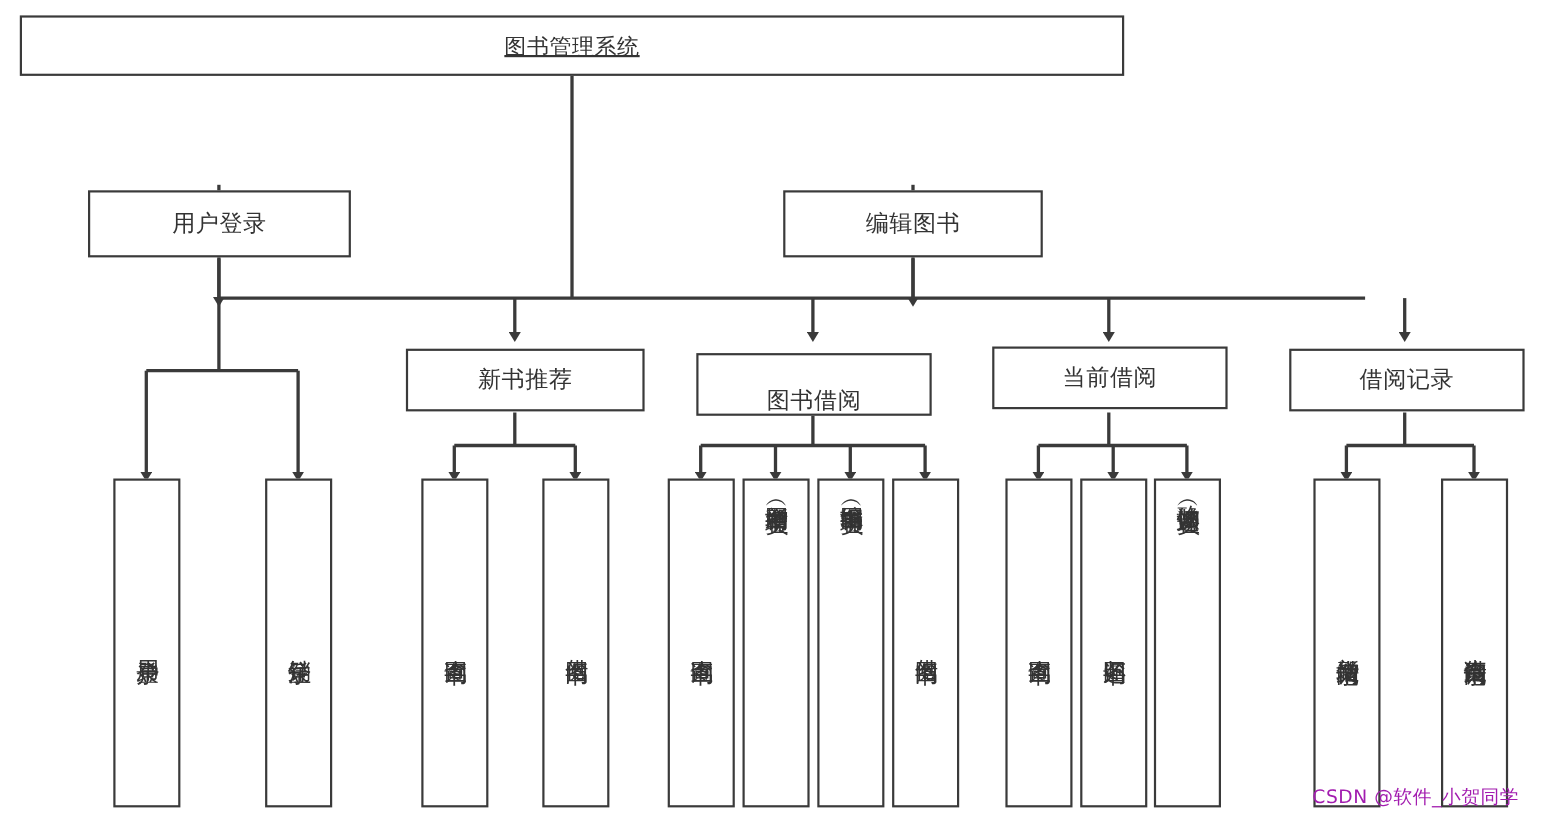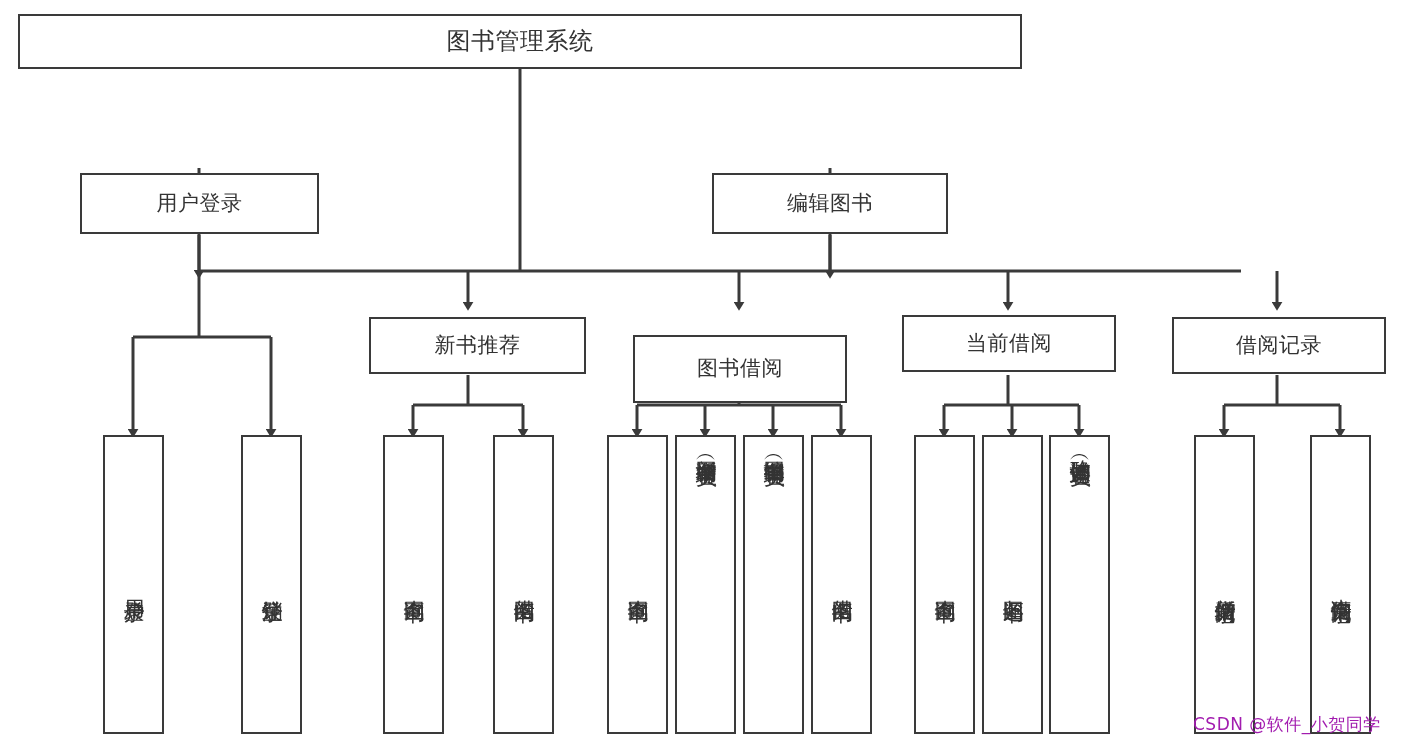--- a/index.html
+++ b/index.html
@@ -43,21 +43,22 @@
     color: #333333;
   }
   
   .node.horizontal .node-label {
     font-size: 21px;
     line-height: 1.1;
     letter-spacing: 0.5px;
     white-space: nowrap;
   }
   .node.root .node-label {
-    font-size: 24px;
+    font-size: 20px;
+    text-decoration: underline;
   }
   
   .node.vertical {
     align-items: flex-start;
     justify-content: center;
     padding-top: 6px;
   }
   .node.vertical.centered {
     align-items: center;
     padding-top: 0;
@@ -145,21 +146,21 @@
   </div>
 
   <div class="node horizontal" style="left:712px; top:173px; width:236px; height:61px;">
     <span class="node-label">编辑图书</span>
   </div>
 
   <div class="node horizontal" style="left:369px; top:317px; width:217px; height:57px;">
     <span class="node-label">新书推荐</span>
   </div>
 
-  <div class="node horizontal" style="left:633px; top:335px; width:214px; height:68px;">
+  <div class="node horizontal" style="left:633px; top:321px; width:214px; height:57px;align-items:flex-end;">
     <span class="node-label">图书借阅</span>
   </div>
 
   <div class="node horizontal" style="left:902px; top:315px; width:214px; height:57px;">
     <span class="node-label">当前借阅</span>
   </div>
 
   <div class="node horizontal" style="left:1172px; top:317px; width:214px; height:57px;">
     <span class="node-label">借阅记录</span>
   </div>

